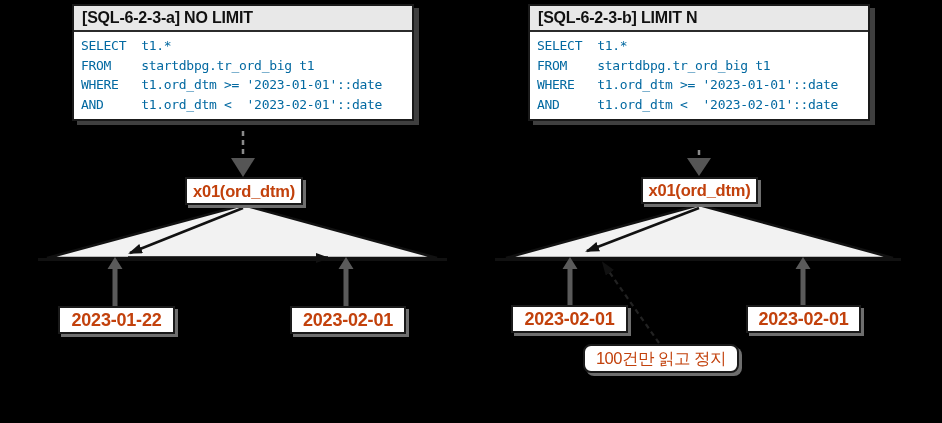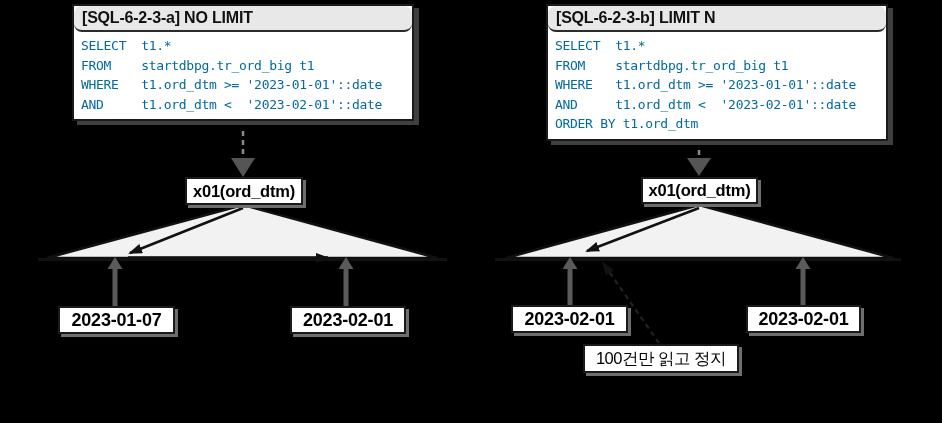--- a/index.html
+++ b/index.html
@@ -8,31 +8,31 @@
     font-family:"Liberation Sans",sans-serif;overflow:hidden;
   }
   .shapes{position:absolute;left:0;top:0;z-index:1;}
   .sqlbox{
     position:absolute;z-index:2;background:#fff;border:2px solid #1a1a1a;
     box-shadow:5px 4px 0 #3f3f3f;
   }
   .sqltitle{
     background:#e8e8e8;border-bottom:2px solid #2b2b2b;height:24px;
     display:flex;align-items:center;padding:0 8px;
-    font-size:16px;font-weight:600;color:#111;letter-spacing:-0.2px;white-space:nowrap;border-radius:8px;
+    font-size:16px;font-weight:600;color:#111;letter-spacing:-0.2px;white-space:nowrap;
   }
   .sqlcode{
     margin:0;padding:4px 7px 5px 7px;
     font-family:"DejaVu Sans Mono",monospace;font-size:13px;line-height:19.5px;
     letter-spacing:-0.3px;color:#0369a1;white-space:pre;
   }
   .nodebox{
     position:absolute;z-index:2;background:#fff;border:2px solid #1a1a1a;
     box-shadow:3px 3px 0 #6e6e6e;display:flex;align-items:center;justify-content:center;
-    color:#000000;white-space:nowrap;
+    color:#c2410c;white-space:nowrap;
   }
   .ixbox{font-size:16.5px;font-weight:600;letter-spacing:-0.2px;}
   .datebox{font-size:18px;font-weight:600;letter-spacing:-0.2px;}
   .annotbox{font-size:16.5px;font-weight:500;letter-spacing:-0.5px;}
 </style>
 </head>
 <body>
 
 <div class="canvas">
 
@@ -60,29 +60,29 @@
     <line x1="659" y1="343" x2="603" y2="263" stroke="#222" stroke-width="2.2" stroke-dasharray="5 4" marker-end="url(#ah)"></line>
     <path fill="#5a5a5a" d="M567.5,305 L567.5,269 L562.5,269 L570,257 L577.5,269 L572.5,269 L572.5,305 Z"></path>
     <path fill="#5a5a5a" d="M800.5,305 L800.5,269 L795.5,269 L803,257 L810.5,269 L805.5,269 L805.5,305 Z"></path>
   </svg>
 
   <div class="sqlbox" style="left:72px;top:4px;width:338px;">
     <div class="sqltitle">[SQL-6-2-3-a] NO LIMIT</div>
     <pre class="sqlcode"><div>SELECT  t1.*</div><div>FROM    startdbpg.tr_ord_big t1</div><div>WHERE   t1.ord_dtm &gt;= '2023-01-01'::date</div><div>AND     t1.ord_dtm &lt;  '2023-02-01'::date</div></pre>
   </div>
 
-  <div class="sqlbox" style="left:546px;top:4px;width:338px;">
+  <div class="sqlbox" style="left:528px;top:4px;width:338px;">
     <div class="sqltitle">[SQL-6-2-3-b] LIMIT N</div>
-    <pre class="sqlcode"><div>SELECT  t1.*</div><div>FROM    startdbpg.tr_ord_big t1</div><div>WHERE   t1.ord_dtm &gt;= '2023-01-01'::date</div><div>AND     t1.ord_dtm &lt;  '2023-02-01'::date</div><div>ORDER BY t1.ord_dtm</div></pre>
+    <pre class="sqlcode"><div>SELECT  t1.*</div><div>FROM    startdbpg.tr_ord_big t1</div><div>WHERE   t1.ord_dtm &gt;= '2023-01-01'::date</div><div>AND     t1.ord_dtm &lt;  '2023-02-01'::date</div></pre>
   </div>
 
   <div class="nodebox ixbox" style="left:185px;top:177px;width:114px;height:24px;">x01(ord_dtm)</div>
   <div class="nodebox ixbox" style="left:641px;top:177px;width:113px;height:23px;">x01(ord_dtm)</div>
 
-  <div class="nodebox datebox" style="left:58px;top:306px;width:113px;height:24px;">2023-01-07</div>
+  <div class="nodebox datebox" style="left:58px;top:306px;width:113px;height:24px;">2023-01-22</div>
   <div class="nodebox datebox" style="left:290px;top:306px;width:112px;height:24px;">2023-02-01</div>
 
   <div class="nodebox datebox" style="left:511px;top:305px;width:113px;height:24px;">2023-02-01</div>
   <div class="nodebox datebox" style="left:746px;top:305px;width:111px;height:24px;">2023-02-01</div>
 
-  <div class="nodebox annotbox" style="left:583px;top:344px;width:152px;height:25px;">100건만 읽고 정지</div>
+  <div class="nodebox annotbox" style="left:583px;top:344px;width:152px;height:25px;border-radius:8px;">100건만 읽고 정지</div>
 
 </div>
 
 </body></html>

